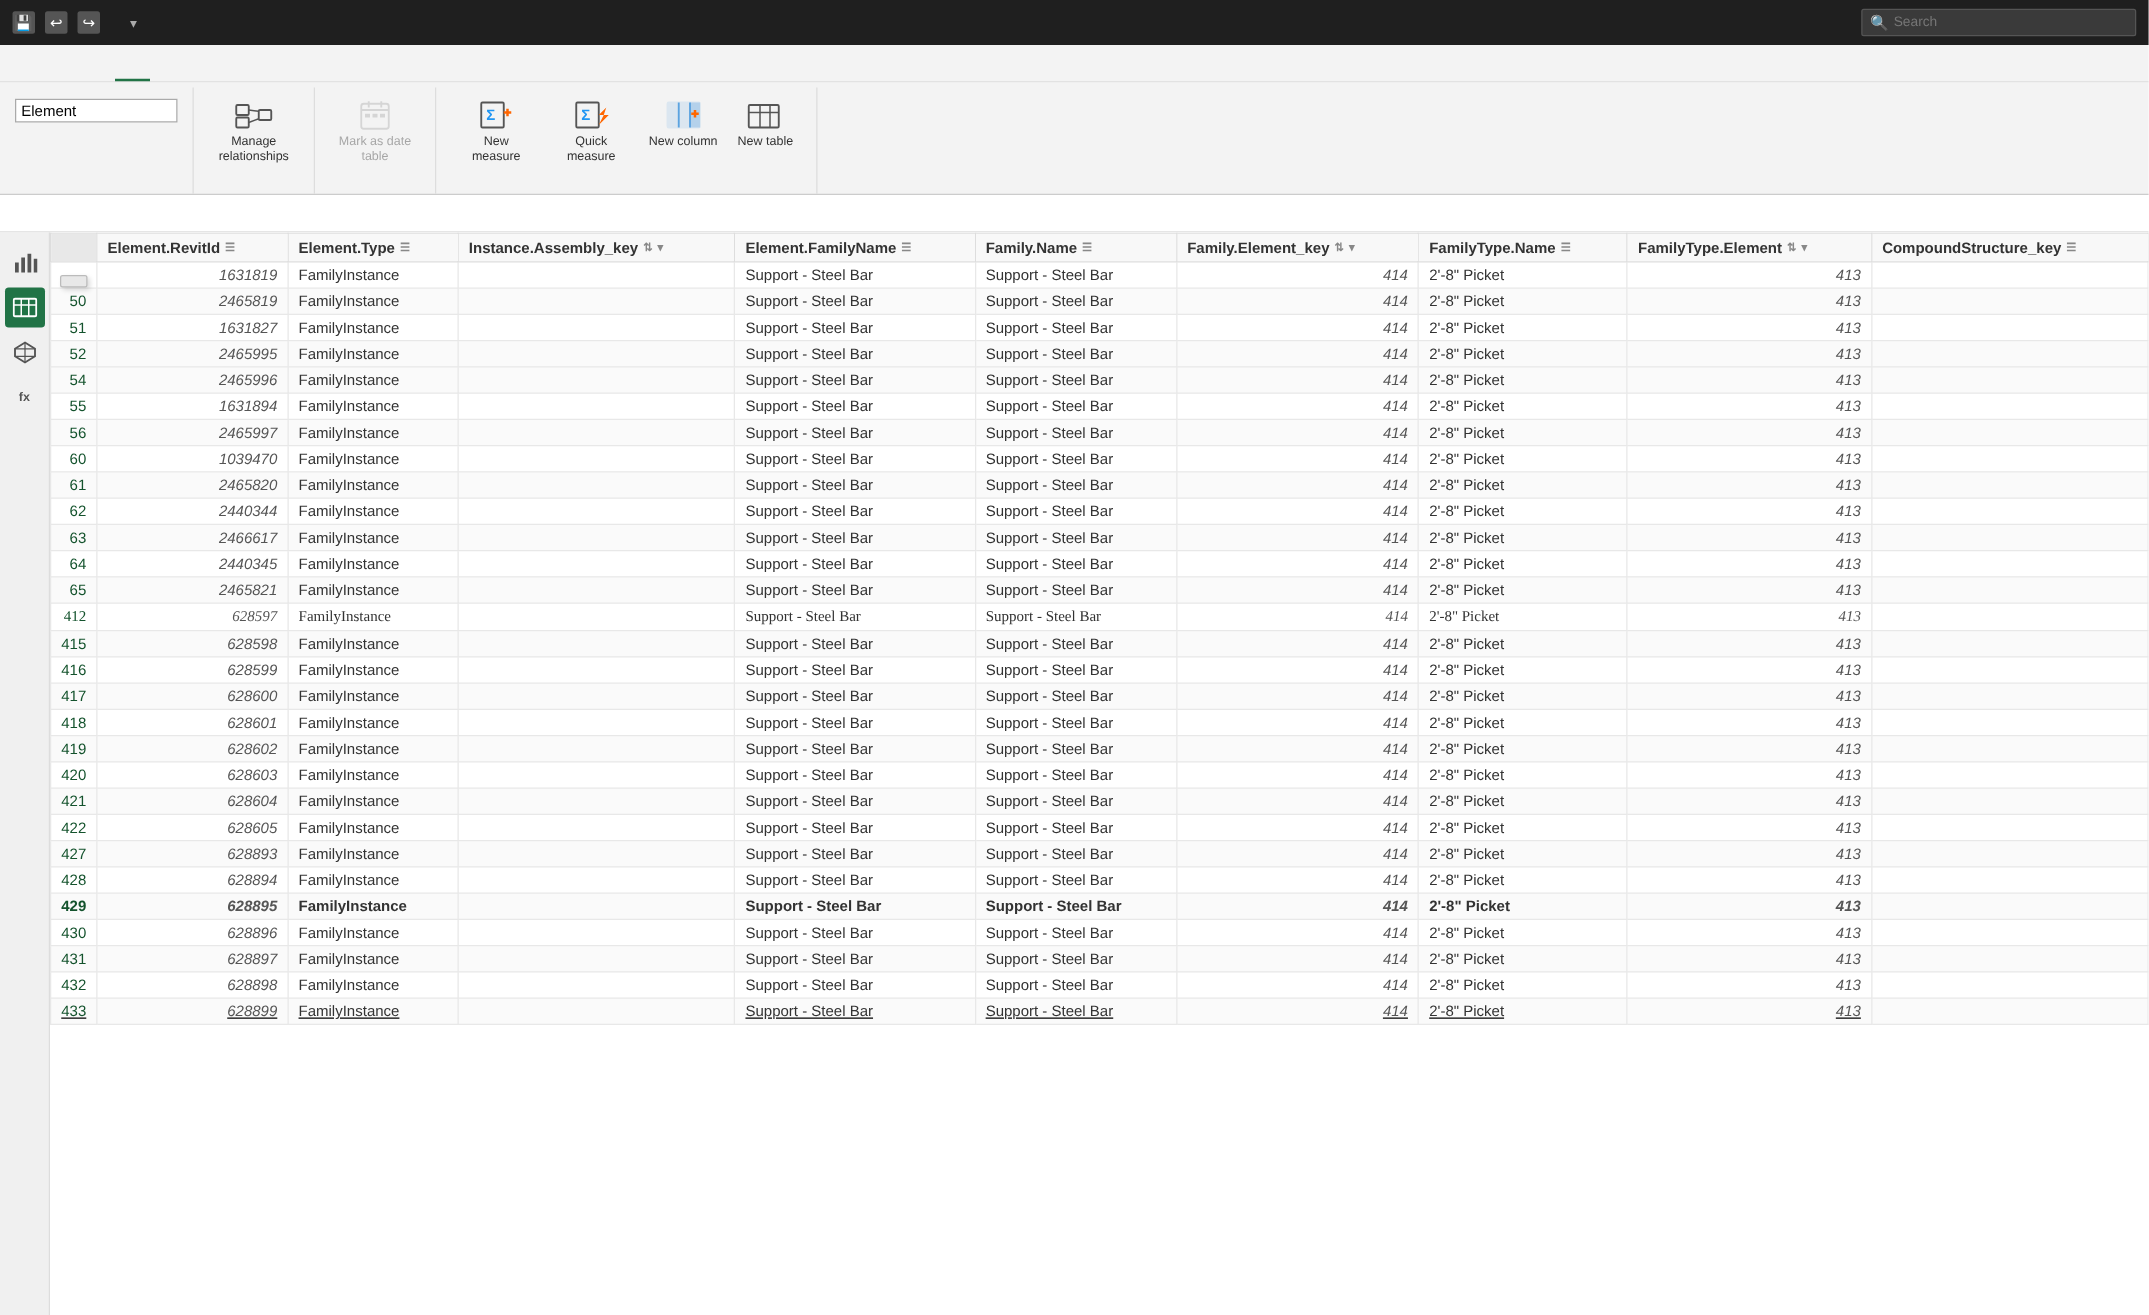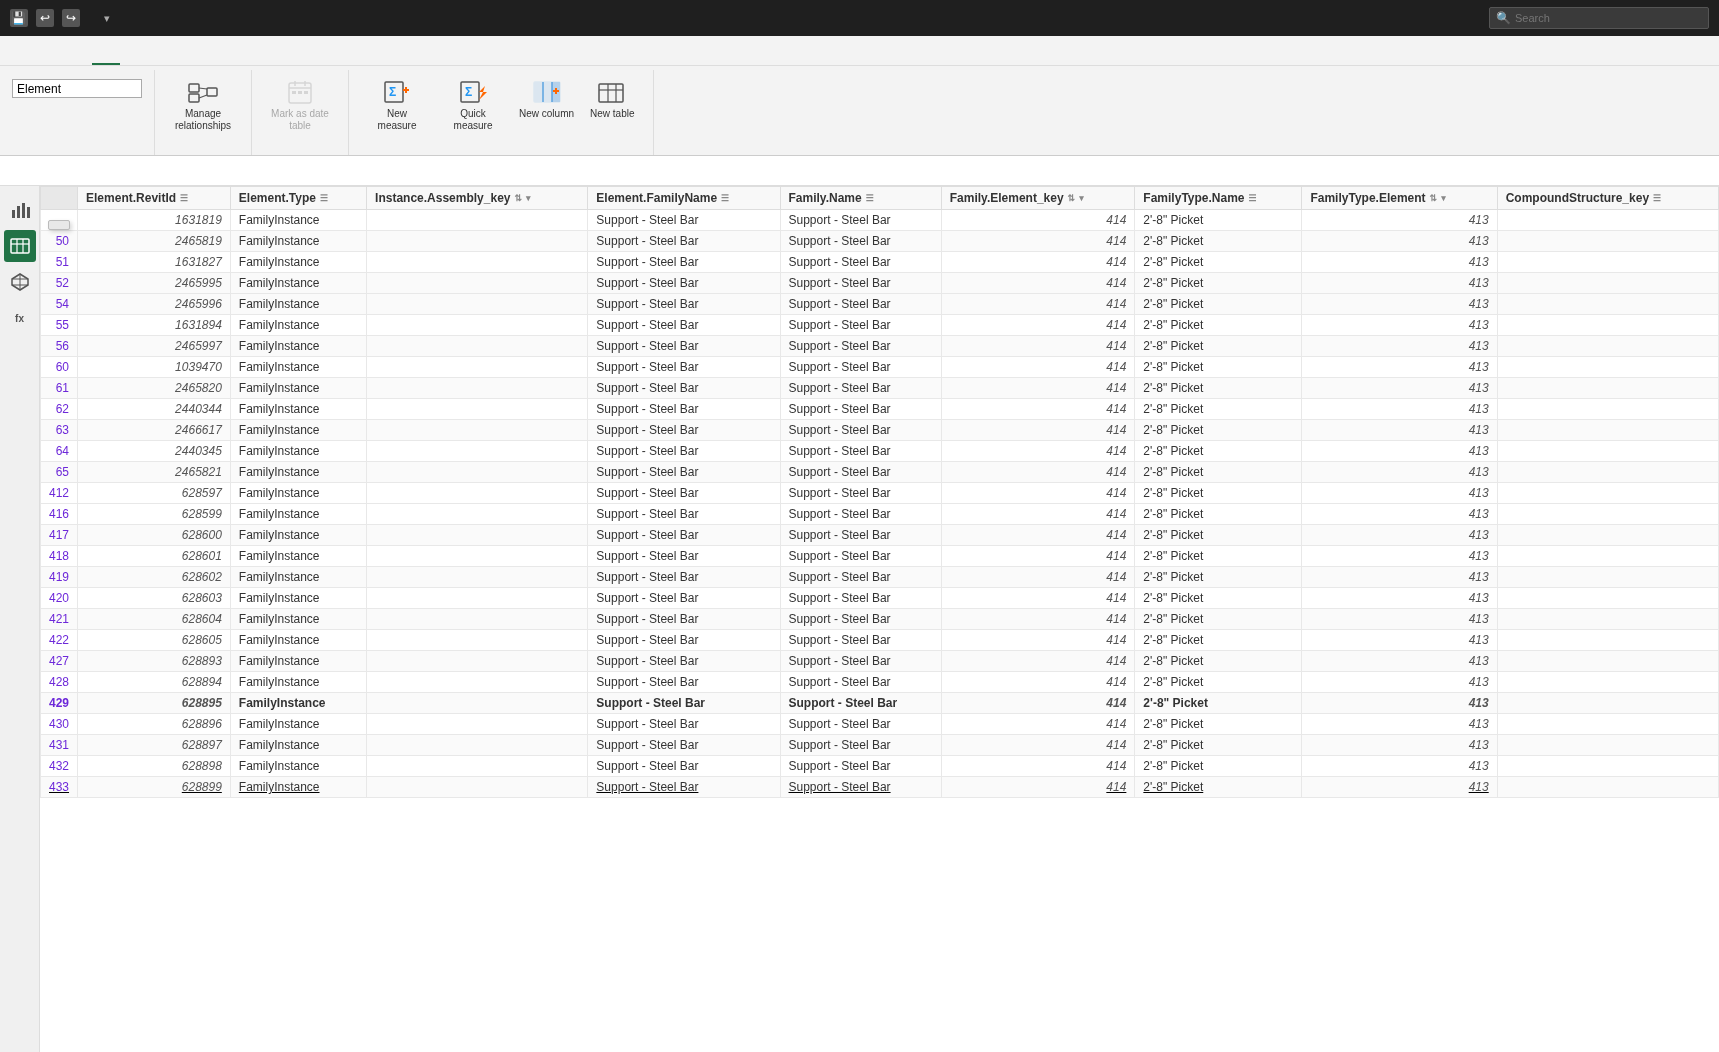--- a/index.html
+++ b/index.html
@@ -216,21 +216,21 @@
       align-items: center;
       gap: 4px;
     }
     .col-sort-icon { font-size: 9px; color: #888; }
     .data-table td {
       border: 1px solid #e8e8e8;
       padding: 3px 8px;
       white-space: nowrap;
       color: #333;
     }
-    .data-table td.row-num { color: #6d28d9; text-align: right; min-width: 36px; }
+    .data-table td.row-num { color: #14532d; text-align: right; min-width: 36px; }
     .data-table td.num-cell { text-align: right; font-style: italic; color: #555; }
   </style>
 </head>
 <body>
 
 <div class="title-bar">
   <div class="title-bar-left">
     <div class="title-icon">💾</div>
     <div class="title-icon">↩</div>
     <div class="title-icon">↪</div>
@@ -606,23 +606,35 @@
             <td class="num-cell">2465821</td>
             <td>FamilyInstance</td>
             <td></td>
             <td>Support - Steel Bar</td>
             <td>Support - Steel Bar</td>
             <td class="num-cell">414</td>
             <td>2'-8" Picket</td>
             <td class="num-cell">413</td>
             <td></td>
           </tr>
-          <tr style="background: rgb(255, 255, 255);">
+          <tr style="background: rgb(255, 255, 255); font-family: Liberation Serif, serif;">
             <td class="row-num">412</td>
             <td class="num-cell">628597</td>
+            <td>FamilyInstance</td>
+            <td></td>
+            <td>Support - Steel Bar</td>
+            <td>Support - Steel Bar</td>
+            <td class="num-cell">414</td>
+            <td>2'-8" Picket</td>
+            <td class="num-cell">413</td>
+            <td></td>
+          </tr>
+          <tr style="background: rgb(250, 250, 250);">
+            <td class="row-num">415</td>
+            <td class="num-cell">628598</td>
             <td>FamilyInstance</td>
             <td></td>
             <td>Support - Steel Bar</td>
             <td>Support - Steel Bar</td>
             <td class="num-cell">414</td>
             <td>2'-8" Picket</td>
             <td class="num-cell">413</td>
             <td></td>
           </tr>
           <tr style="background: rgb(255, 255, 255);">

